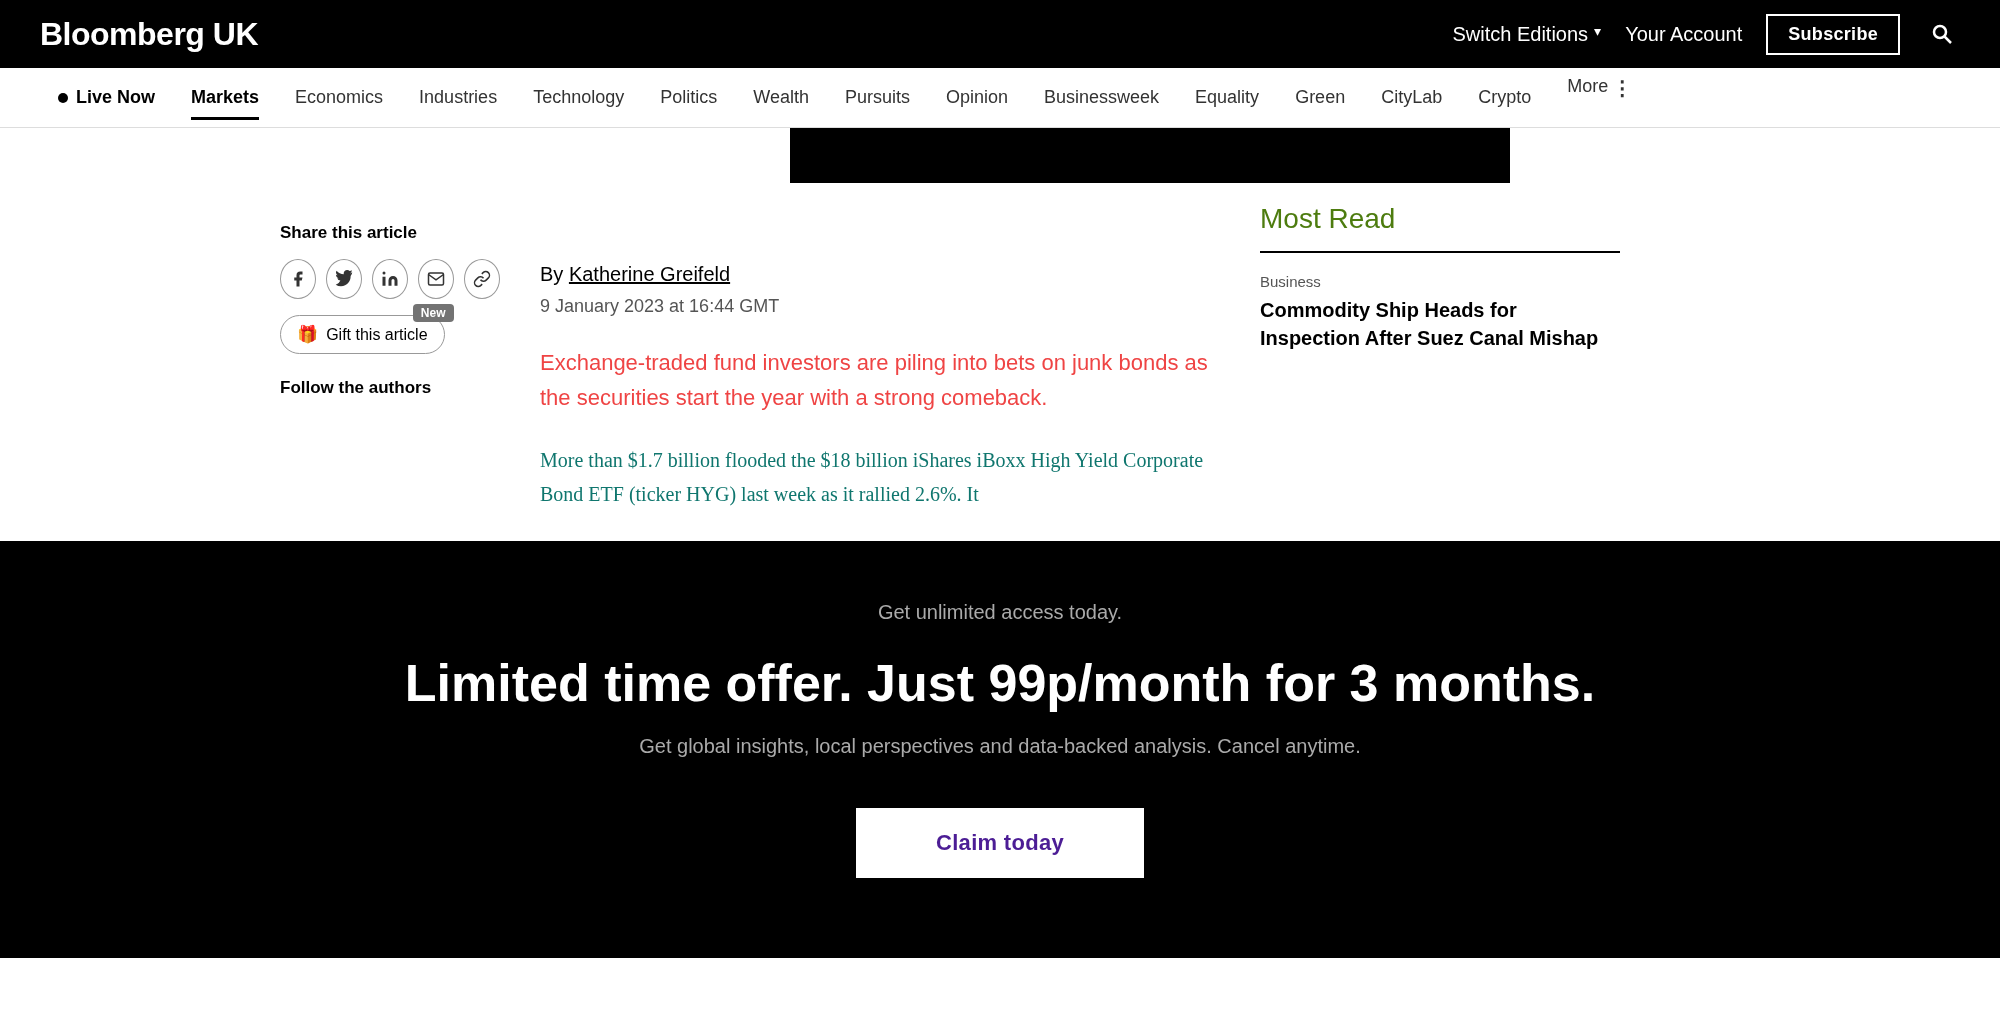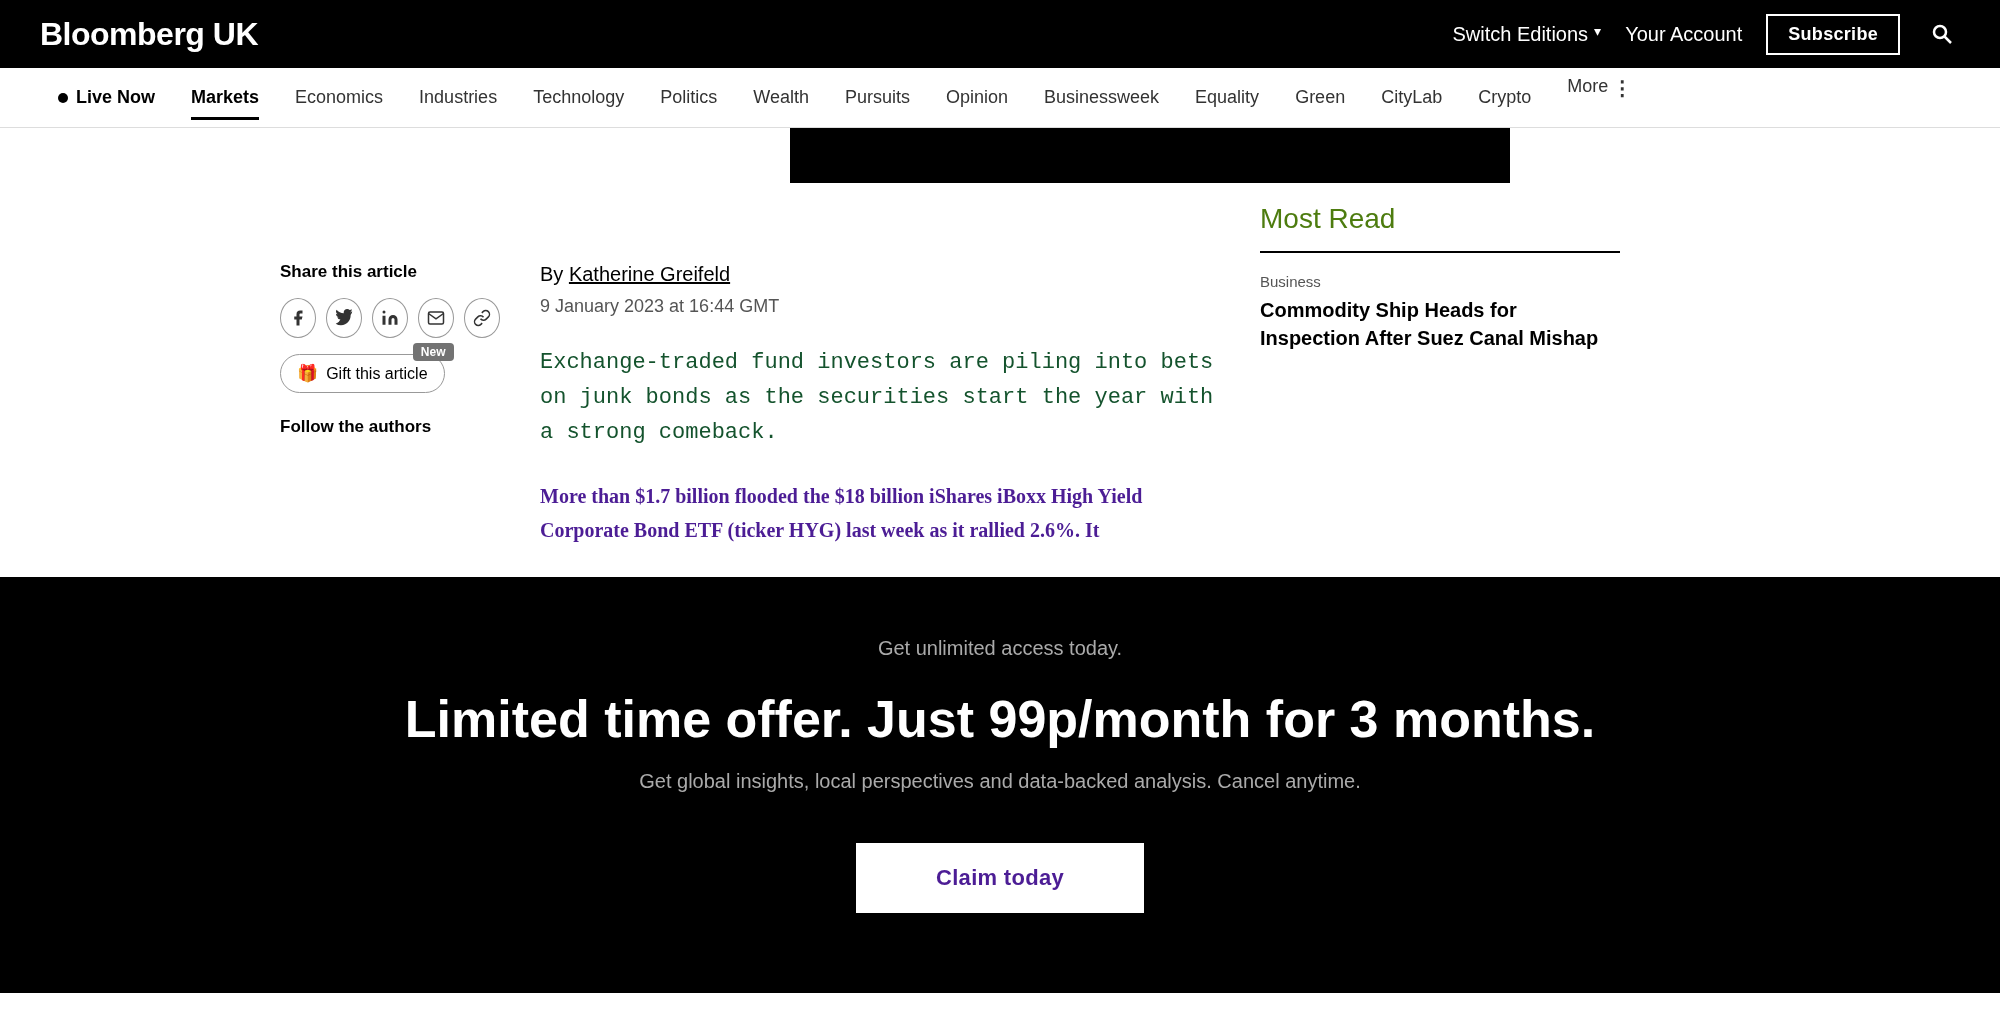--- a/index.html
+++ b/index.html
@@ -145,21 +145,20 @@
       font-family: Arial, sans-serif;
       color: #555;
       margin-bottom: 30px;
     }
     .share-label {
       font-size: 17px;
       font-family: Arial, sans-serif;
       font-weight: 600;
       color: #000;
       margin-bottom: 16px;
-      margin-top: 39px;
     }
     .share-icons {
       display: flex;
       gap: 10px;
       margin-bottom: 16px;
     }
     .share-icon {
       width: 40px;
       height: 40px;
       border: 1.5px solid #999;
@@ -231,31 +230,30 @@
     
     .article-byline {
       margin-bottom: 10px;
       margin-top: 40px;
     }
     .article-timestamp {
       margin-bottom: 28px;
     }
     .article-lead {
       font-size: 22px;
-      font-family: Liberation Mono, monospace;
-      color: #14532d;
+      font-family: Liberation Sans, sans-serif;
+      color: #ef4444;
       line-height: 1.6;
       margin-bottom: 28px;
     }
     .article-paragraph {
       font-size: 20px;
       font-family: Georgia, serif;
-      color: #4c1d95;
+      color: #0f766e;
       line-height: 1.7;
-      font-weight: bold;
     }
 
     
     .hero-black {
       background: #000;
       height: 55px;
       margin-bottom: 0;
     }
 
     

